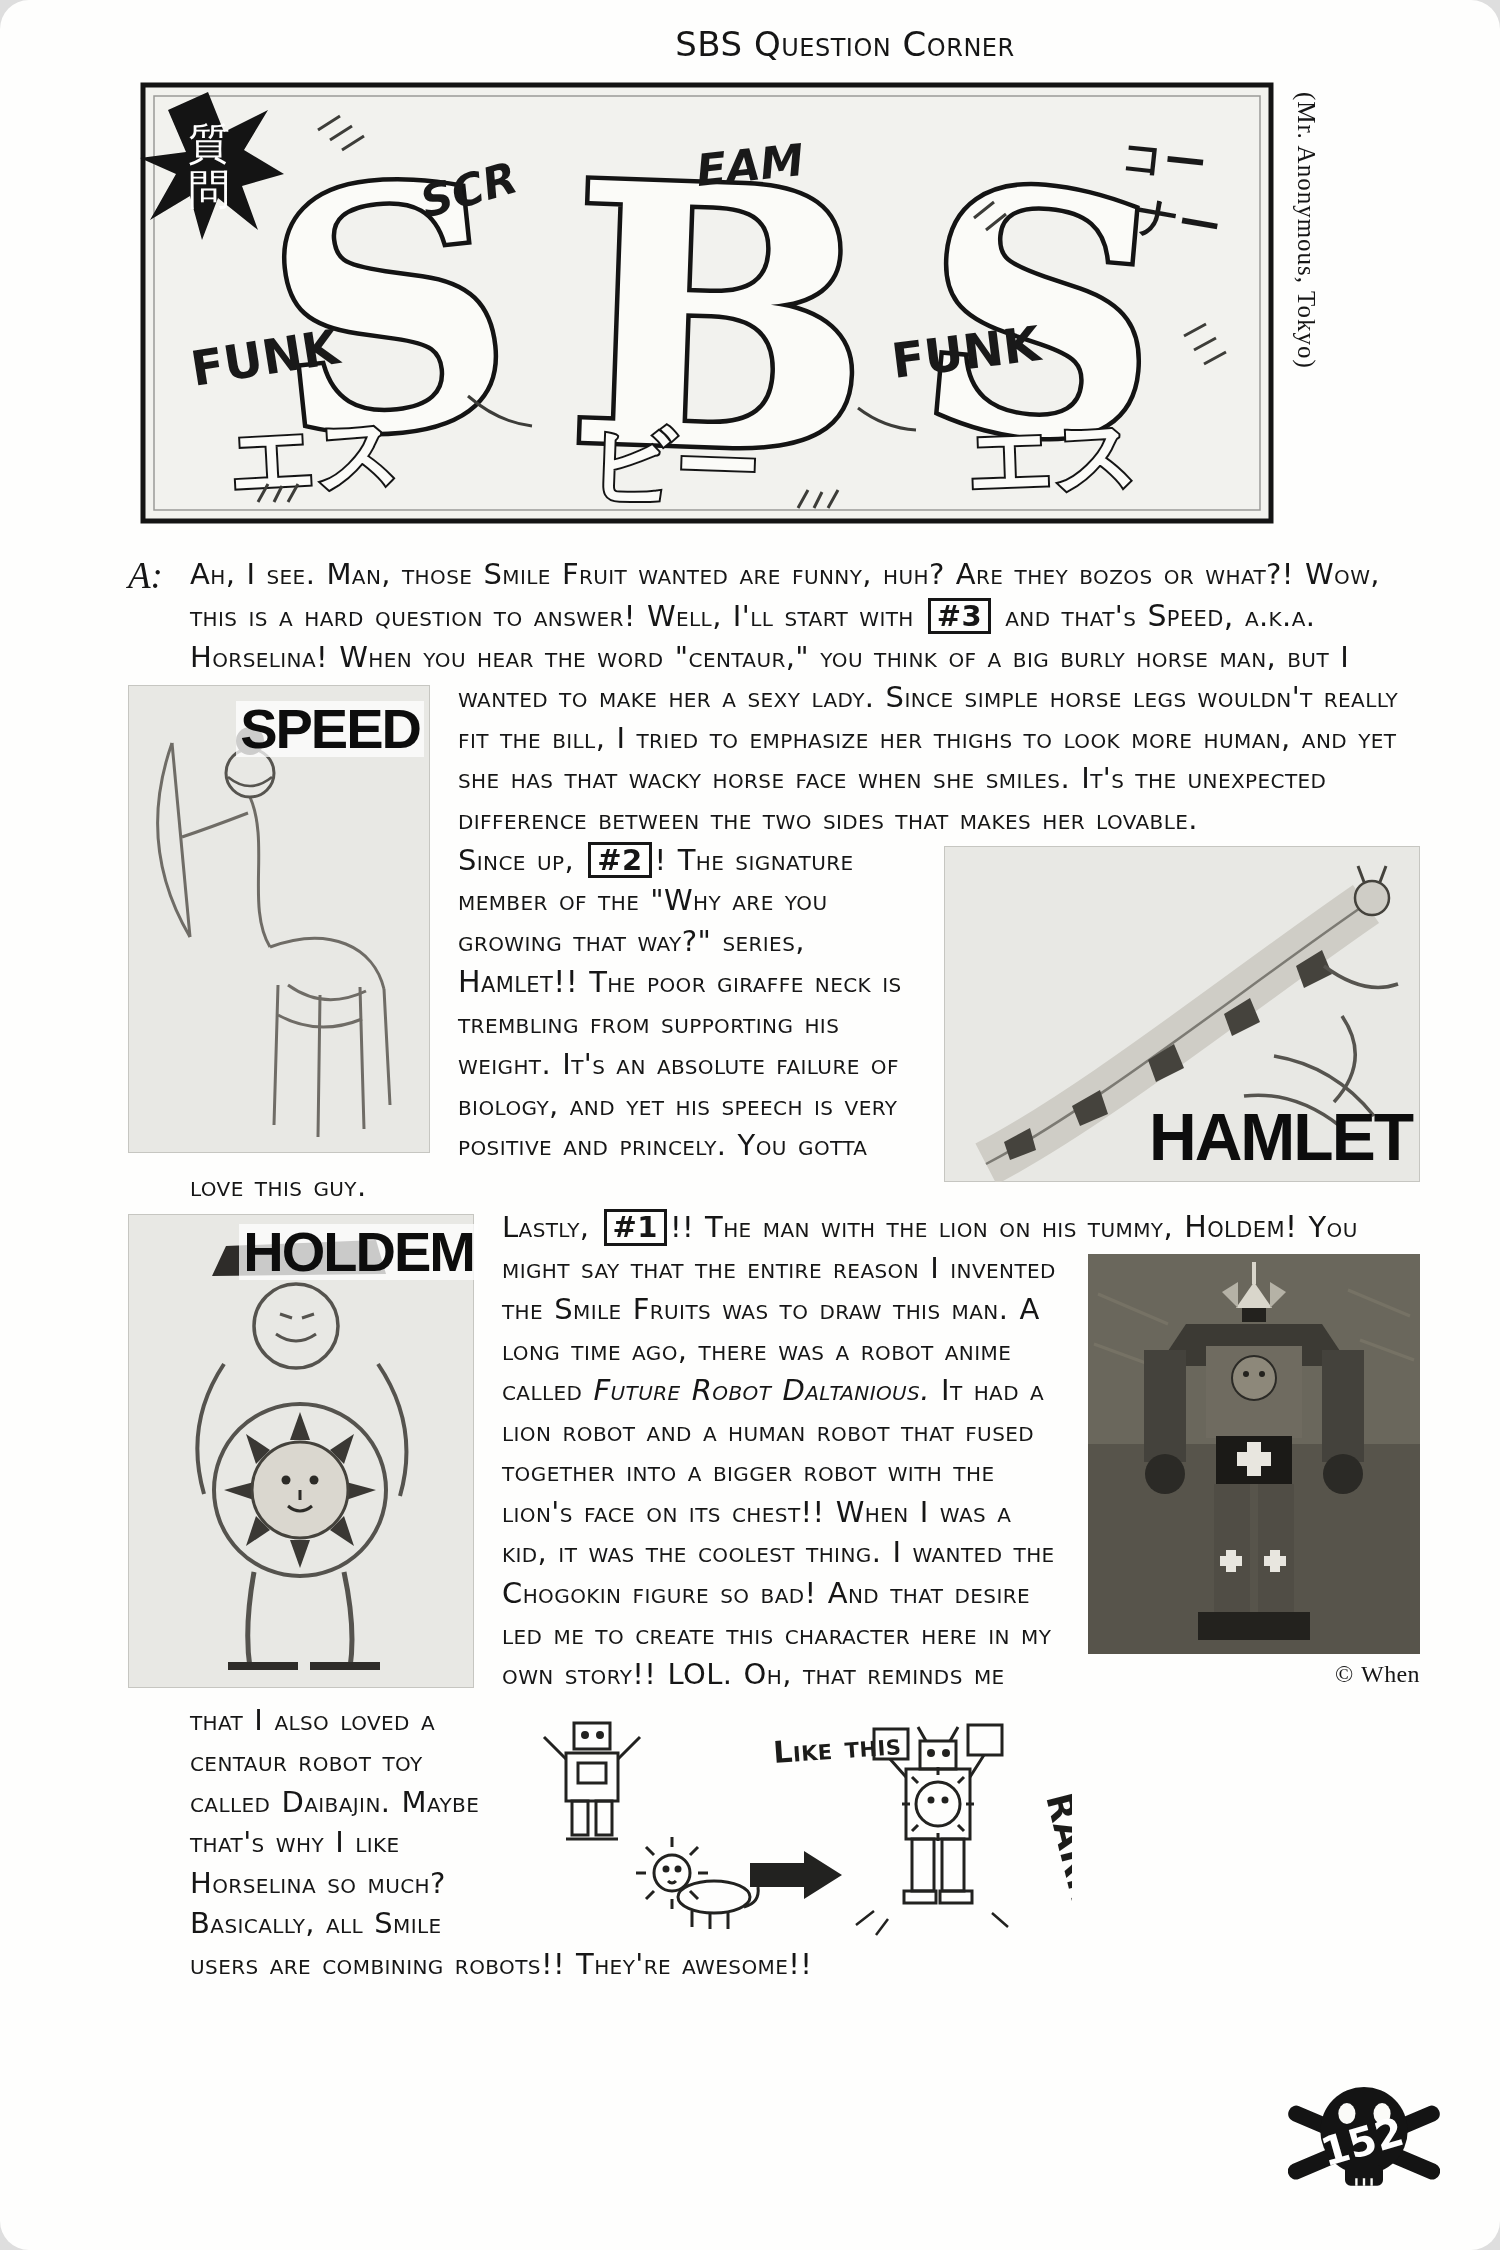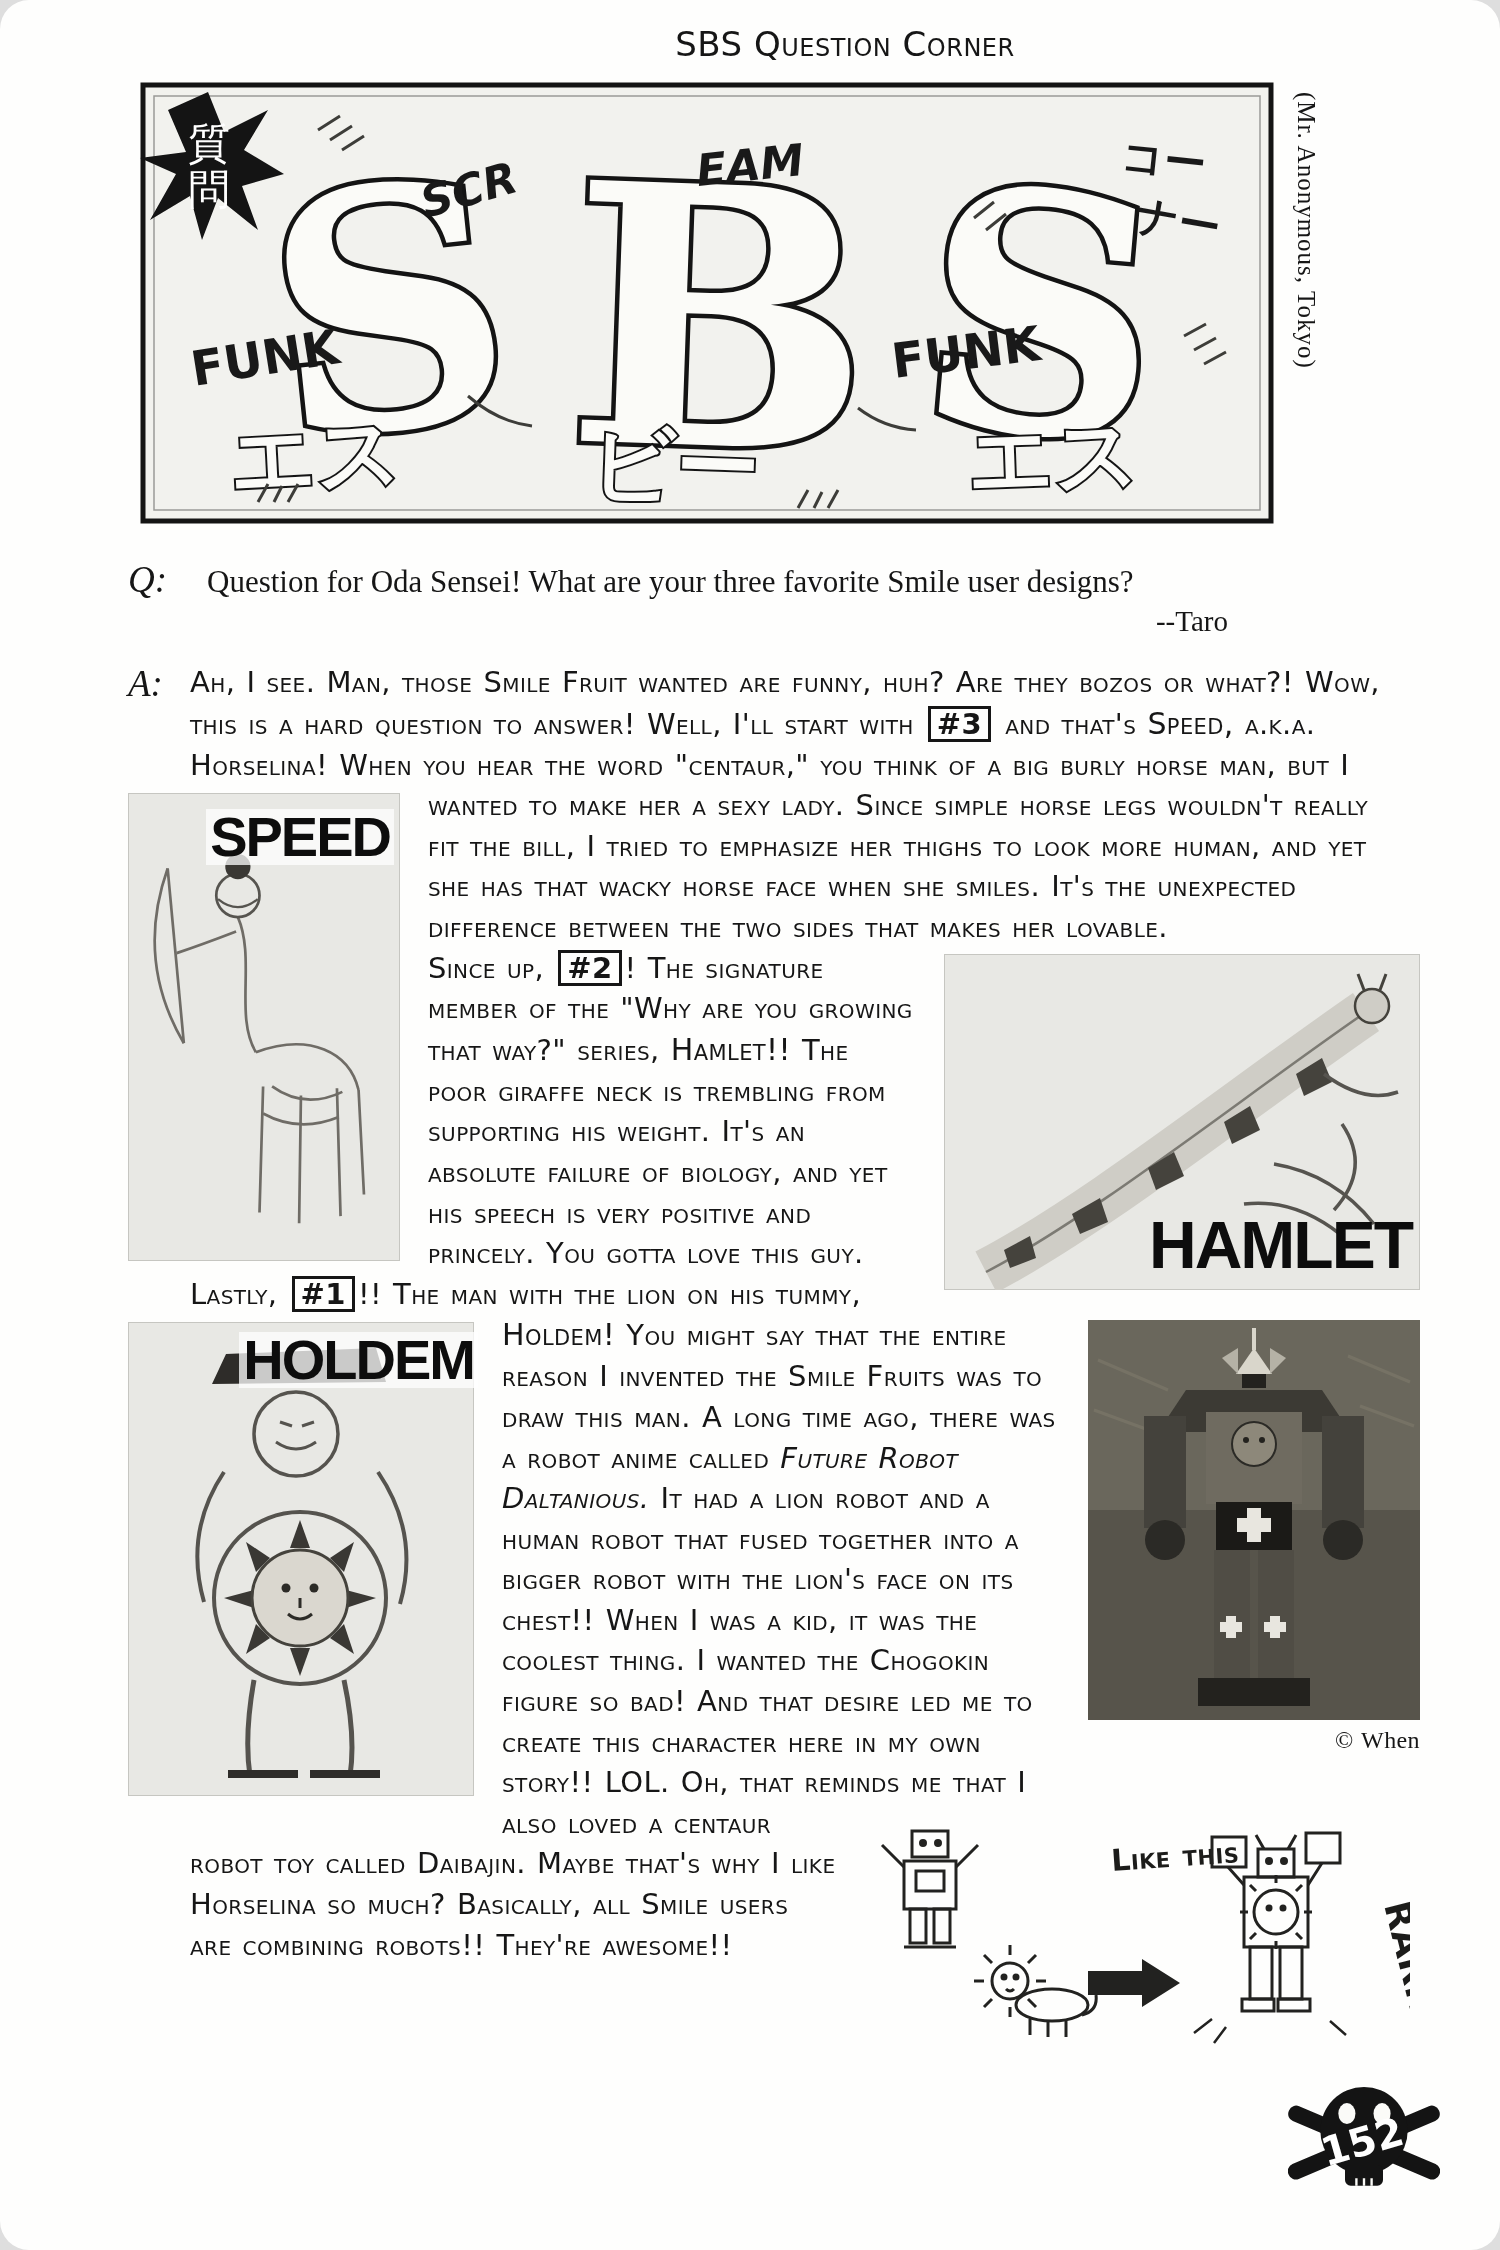--- a/index.html
+++ b/index.html
@@ -33,21 +33,21 @@
   .bname { font-weight:400; font-size:30px; }
   .atitle { font-style:italic; }
   .rank {
     display:inline-block; border:3px solid #161616; padding:0 6px; margin:0 3px;
     line-height:1.05; font-weight:700; font-variant:normal;
   }
   .charbox { position:relative; background:#e8e8e4; box-shadow:inset 0 0 0 1px #c6c6c1; }
   .charbox svg.sketch { position:absolute; inset:0; width:100%; height:100%; }
   .float-l { float:left; }
   .float-r { float:right; }
-  .speed  { width:272px; height:468px; margin:8px 28px 12px -62px; }
+  .speed  { width:302px; height:468px; margin:8px 28px 12px -62px; }
   .hamlet { width:476px; height:336px; margin:6px -20px 14px 26px; }
   .holdem { width:346px; height:474px; margin:8px 28px 12px -62px;padding-left:8px; }
   .img-label {
     position:absolute; font-family:"Liberation Sans", sans-serif; font-weight:700;
     color:#0d0d0d; letter-spacing:-2px; line-height:1; font-variant:normal;
   }
   .speed  .img-label { top:16px;  right:6px;  font-size:56px; background:rgba(255,255,255,.75); padding:0 4px; }
   .hamlet .img-label { bottom:12px; right:8px; font-size:66px; }
   .holdem .img-label { top:10px; right:-4px; font-size:56px; background:rgba(255,255,255,.75); padding:0 4px; }
   .toei-wrap { float:right; width:332px; margin:6px -20px 8px 26px; }
@@ -102,26 +102,20 @@
         <path d="M836,140 l20,-16 M848,152 l20,-16"></path>
         <path d="M1046,258 l22,-12 M1056,272 l22,-12 M1066,286 l22,-12"></path>
         <path d="M120,424 l10,-18 M136,424 l8,-16 M150,424 l10,-18"></path>
         <path d="M660,430 l10,-18 M676,430 l8,-16 M690,430 l10,-18"></path>
         <path d="M330,318 q30,26 64,30 M720,330 q26,20 58,22"></path>
       </g>
     </svg>
     <div class="banner-credit">(Mr. Anonymous, Tokyo)</div>
   </div>
 
-  <div class="q-block">
-    <div class="q-line">
-      <span class="q-label">Q:</span><span>Question for Oda Sensei! What are your three favorite Smile user designs?</span>
-    </div>
-    <div class="q-attrib">--Taro</div>
-  </div>
 
   <div class="a-row">
     <div class="a-label">A:</div>
     <div class="a-body">
       <span>Ah, I see. Man, those Smile Fruit wanted are funny, huh? Are they bozos or what?! Wow, this is a hard question to answer! Well, I'll start with </span><span class="rank">#3</span><span> and that's </span><span class="bname">Speed,</span><span> a.k.a. Horselina! When you hear the word "centaur," you think of a big burly horse man, but </span>
       <div class="charbox float-l speed">
         <svg class="sketch" viewBox="0 0 302 468">
           <g stroke="#6f6c66" stroke-width="3" fill="none">
             <path d="M44,58 Q8,160 62,252"></path>
             <line x1="44" y1="58" x2="62" y2="252"></line>

